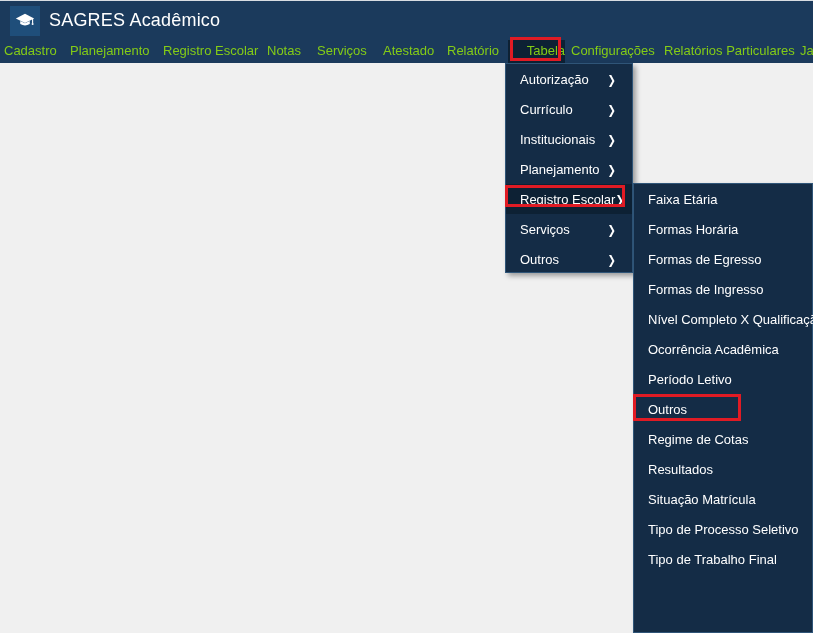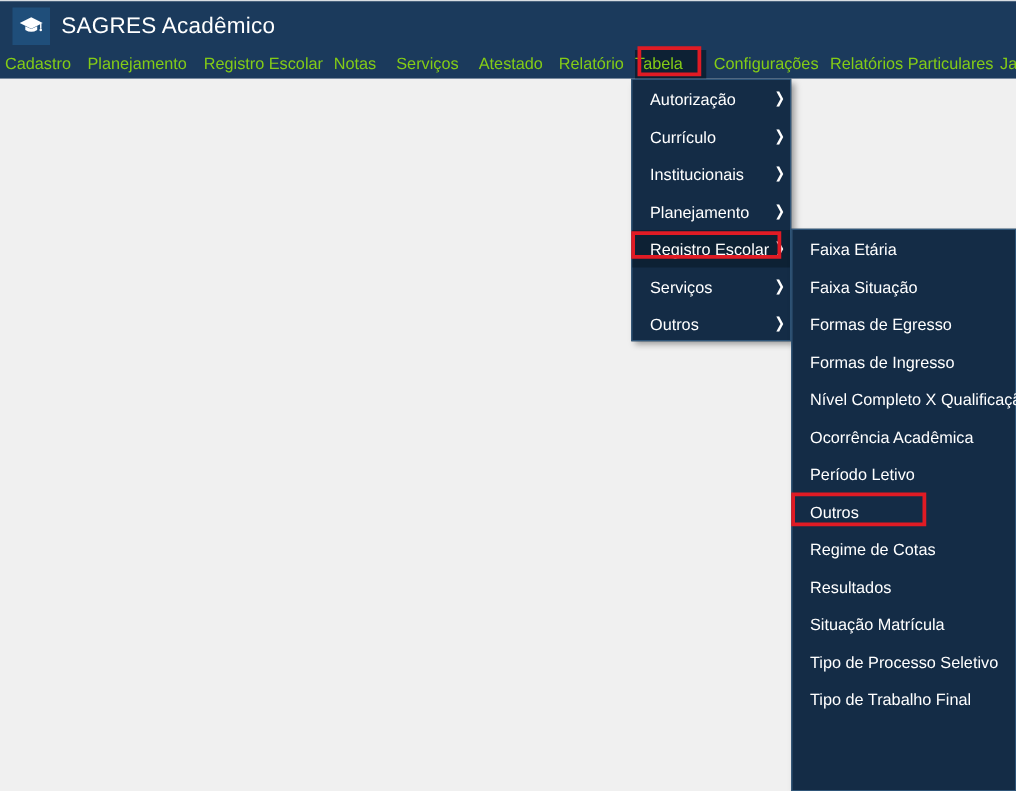--- a/index.html
+++ b/index.html
@@ -53,21 +53,21 @@
     position: absolute;
     top: 0;
     height: 23px;
     line-height: 22px;
     color: #84cc16;
     font-size: 13px;
     white-space: nowrap;
   }
   .menubar-item.selected {
     background: #0d2134;
-    text-align: left;
+    text-align: right;
   }
   
   .menu-panel {
     position: absolute;
     background: #142c46;
     border: 1px solid #2f5578;
     box-shadow: 3px 3px 5px rgba(0,0,0,0.35);
   }
   .dropdown {
     left: 505px; top: 63px;
@@ -78,21 +78,21 @@
     width: 180px; height: 450px;
   }
   .menu-row {
     position: relative;
     height: 30px;
     display: flex;
     align-items: center;
     color: #ffffff;
     font-size: 13px;
     padding-left: 14px;
-    padding-right: 4px;
+    padding-right: 16px;
     white-space: nowrap;
   }
   .menu-row.highlighted { background: #0d2134; }
   .menu-row .chevron {
     margin-left: auto;
     font-size: 10px;
     color: #ffffff;
     transform: scaleY(1.2);
   }
   
@@ -175,21 +175,21 @@
       <span>Outros</span>
       <span class="chevron">❯</span>
     </div>
   </div>
 
   <div class="menu-panel submenu">
     <div class="menu-row">
       <span>Faixa Etária</span>
     </div>
     <div class="menu-row">
-      <span>Faixa Situação</span>
+      <span>Formas Horária</span>
     </div>
     <div class="menu-row">
       <span>Formas de Egresso</span>
     </div>
     <div class="menu-row">
       <span>Formas de Ingresso</span>
     </div>
     <div class="menu-row">
       <span>Nível Completo X Qualificação</span>
     </div>

